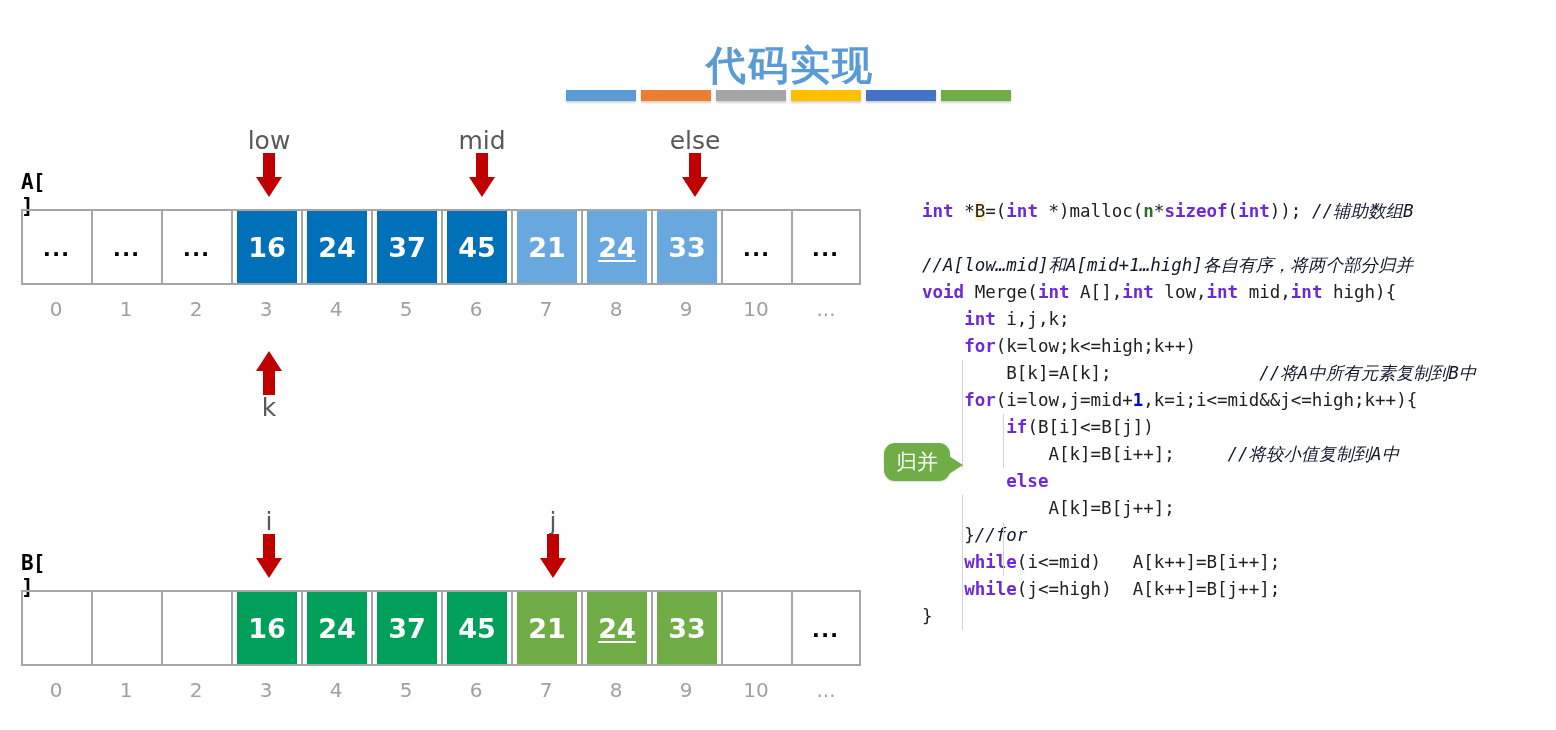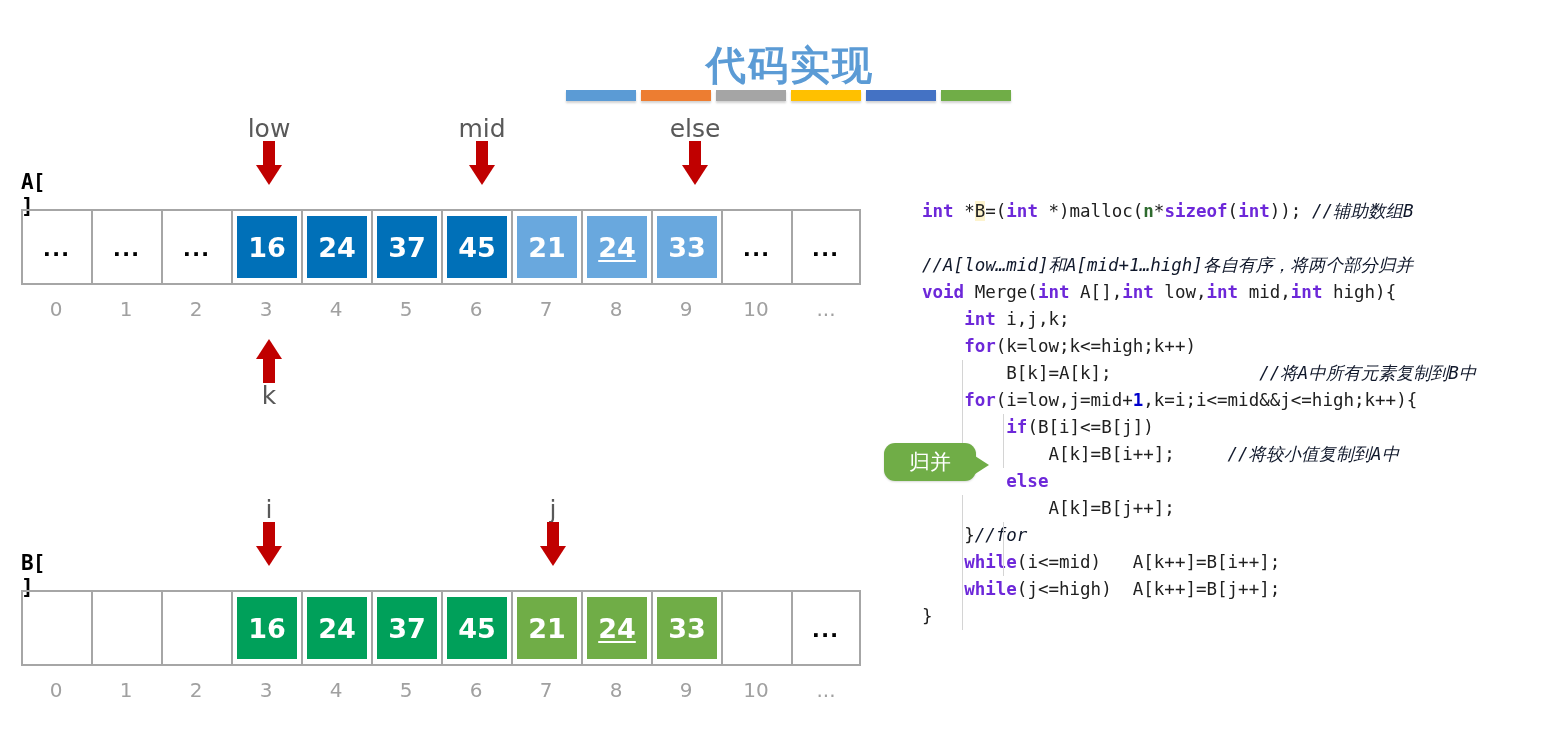--- a/index.html
+++ b/index.html
@@ -34,32 +34,32 @@
   .cell{
     width:70px;height:72px;
     border-left:2px solid #a6a6a6;
     box-sizing:border-box;
     display:flex;align-items:center;justify-content:center;
     position:relative;
   }
   .cell:last-child{border-right:2px solid #a6a6a6;}
   .dots{font-size:26px;color:#000;font-weight:bold;letter-spacing:2px;line-height:0.4;}
   .chip{
-    width:60px;height:62px;
+    width:60px;height:72px;
     display:flex;align-items:center;justify-content:center;
     color:#fff;font-size:27px;font-weight:bold;
     font-family:"DejaVu Sans","Liberation Sans",sans-serif;
   }
   .chip u{text-decoration:underline;text-underline-offset:3px;}
   .idx-row{position:absolute;display:flex;}
   .idx{width:70px;text-align:center;font-size:20px;color:#a0a0a0;
        font-family:"DejaVu Sans","Liberation Sans",sans-serif;}
 
   
-  .ptr{position:absolute;width:70px;text-align:center;}
+  .ptr{position:absolute;width:70px;text-align:center;margin-top:12px;}
   .ptr .lbl{font-size:25px;color:#595959;line-height:1;
             font-family:"DejaVu Sans","Liberation Sans",sans-serif;}
   .arrow-down{position:relative;width:70px;height:44px;}
   .arrow-down .shaft{position:absolute;left:50%;top:0;margin-left:-6px;width:12px;height:26px;background:#c00000;}
   .arrow-down .head{position:absolute;left:50%;top:24px;margin-left:-13px;
     width:0;height:0;border-left:13px solid transparent;border-right:13px solid transparent;border-top:20px solid #c00000;}
   .arrow-up{position:relative;width:70px;height:44px;}
   .arrow-up .head{position:absolute;left:50%;top:0;margin-left:-13px;
     width:0;height:0;border-left:13px solid transparent;border-right:13px solid transparent;border-bottom:20px solid #c00000;}
   .arrow-up .shaft{position:absolute;left:50%;top:18px;margin-left:-6px;width:12px;height:26px;background:#c00000;}
@@ -77,21 +77,21 @@
   .grn{color:#2e6b2e;font-weight:bold;}
   .codeline{position:relative;height:27px;}
   .blank{height:27px;}
   
   .guide{position:absolute;width:1px;background:#d4d4d4;}
 
   
   #callout{position:absolute;left:884px;top:443px;}
   #callout .bubble{
     background:#70ad47;border-radius:11px;
-    padding:5px 25px;color:#fff;font-size:21px;font-weight:normal;
+    padding:5px 12px;color:#fff;font-size:21px;font-weight:normal;
     font-family:"DejaVu Sans","Liberation Sans",sans-serif;
     box-shadow:0 1px 2px rgba(0,0,0,.15);
   }
   #callout .tip{
     position:absolute;right:-13px;top:13px;width:0;height:0;
     border-top:9px solid transparent;border-bottom:9px solid transparent;
     border-left:14px solid #70ad47;
   }
 </style>
 </head>

